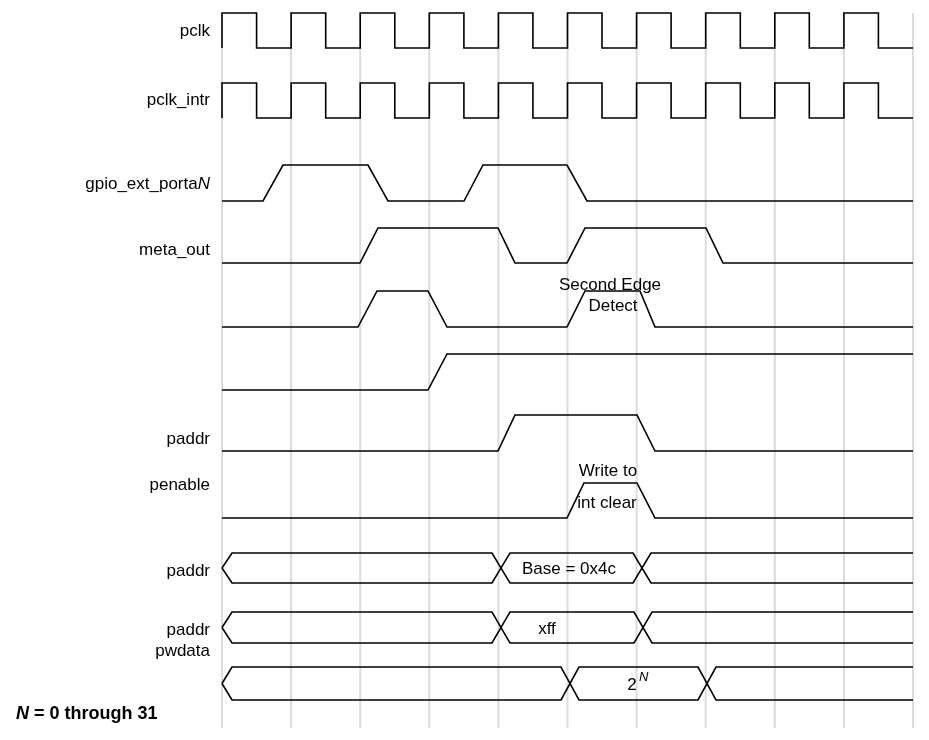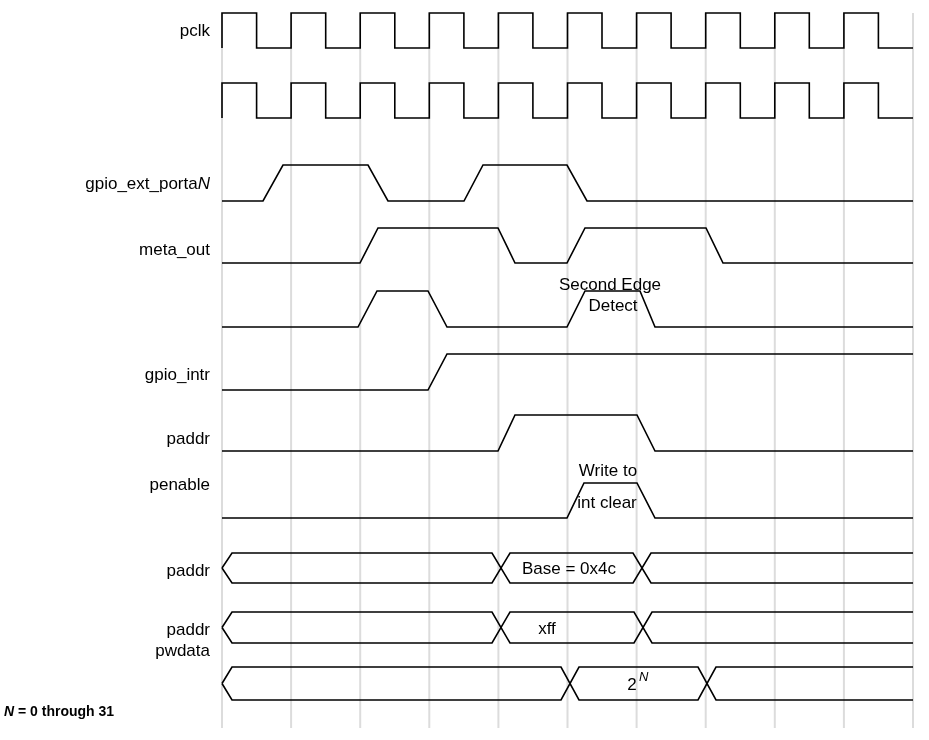--- a/index.html
+++ b/index.html
@@ -8,21 +8,21 @@
     font-family:"Liberation Sans",sans-serif;color:#000;
   }
   .wave-svg{position:absolute;left:0;top:0;}
   .labels{position:absolute;left:0;top:0;width:929px;height:620px;pointer-events:none;}
   .sig-label{
     position:absolute;left:0;width:210px;height:22px;line-height:22px;
     text-align:right;font-size:17px;white-space:pre;
   }
   .italic{font-style:italic;}
   .footnote{
-    position:absolute;left:4px;top:703px;font-size:14px;font-weight:bold;white-space:pre;
+    position:absolute;left:16px;top:703px;font-size:18px;font-weight:bold;white-space:pre;
   }
   .footnote .italic{font-style:italic;}
   text{font-family:"Liberation Sans",sans-serif;fill:#000;font-size:17px;}
   text.exp{font-size:13px;font-style:italic;}
   text.mid{text-anchor:middle;}
 </style>
 </head>
 <body>
 
 <div class="stage">
@@ -64,23 +64,23 @@
       <text class="mid" x="607" y="508">int clear</text>
       <text class="mid" x="569" y="574">Base = 0x4c</text>
       <text class="mid" x="547" y="634">xff</text>
       <text class="mid" x="632" y="690">2</text>
       <text class="exp" x="639" y="681">N</text>
     </g>
   </svg>
 
   <div class="labels">
     <div class="sig-label" style="top:20px"><span>pclk</span></div>
+    <div class="sig-label" style="top:89px"><span>pclk_intr</span></div>
     <div class="sig-label" style="top:173px"><span>gpio_ext_porta</span><span class="italic">N</span></div>
     <div class="sig-label" style="top:239px"><span>meta_out</span></div>
-    <div class="sig-label" style="top:364px"><span>gpio_intr</span></div>
     <div class="sig-label" style="top:428px"><span>paddr</span></div>
     <div class="sig-label" style="top:474px"><span>penable</span></div>
     <div class="sig-label" style="top:560px"><span>paddr</span></div>
     <div class="sig-label" style="top:619px"><span>paddr</span></div>
     <div class="sig-label" style="top:640px"><span>pwdata</span></div>
   </div>
 
   <div class="footnote"><span class="italic">N</span><span> = 0 through 31</span></div>
 
 </div>

